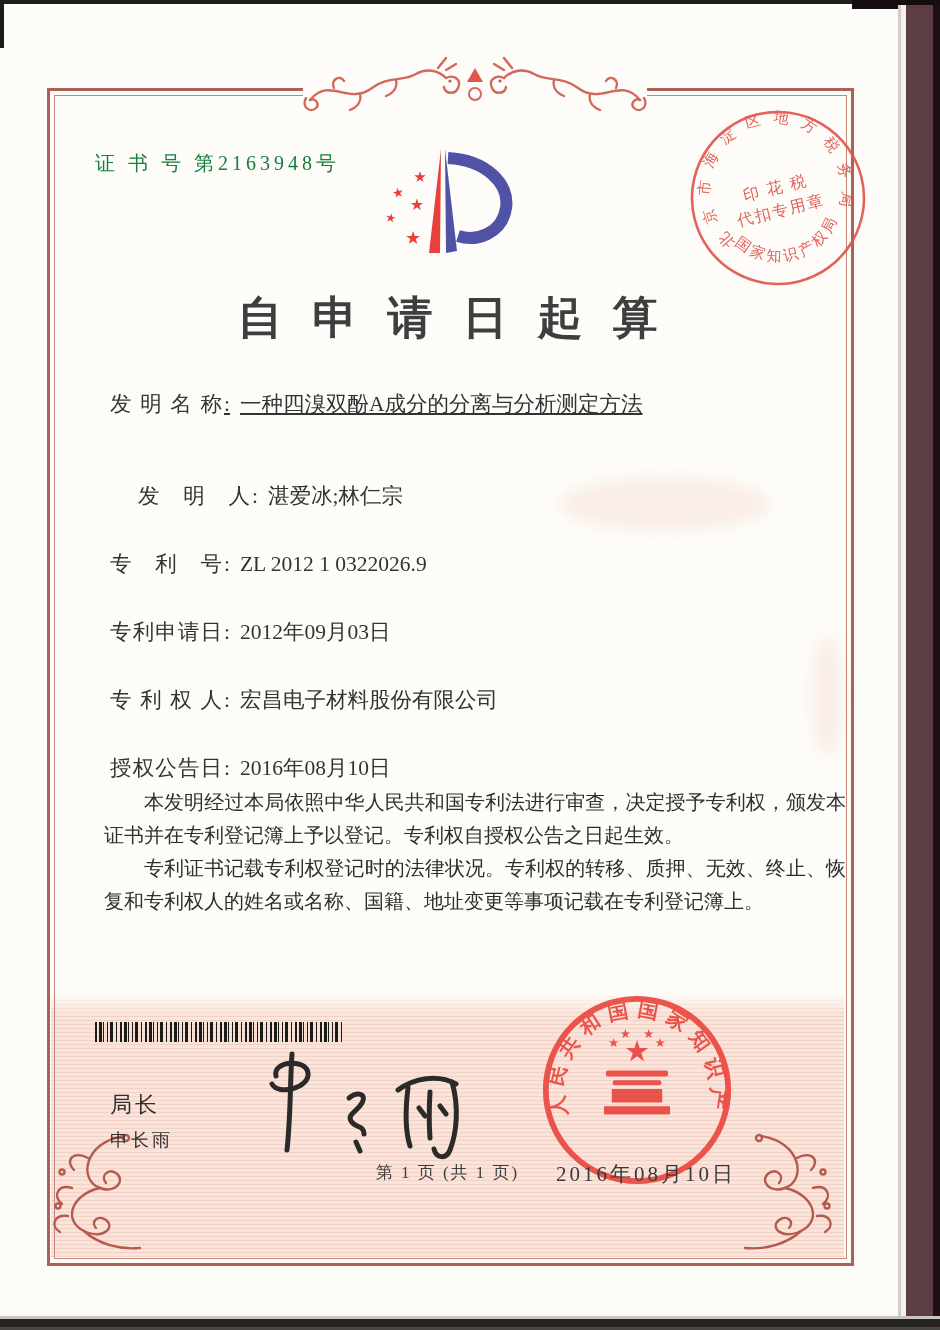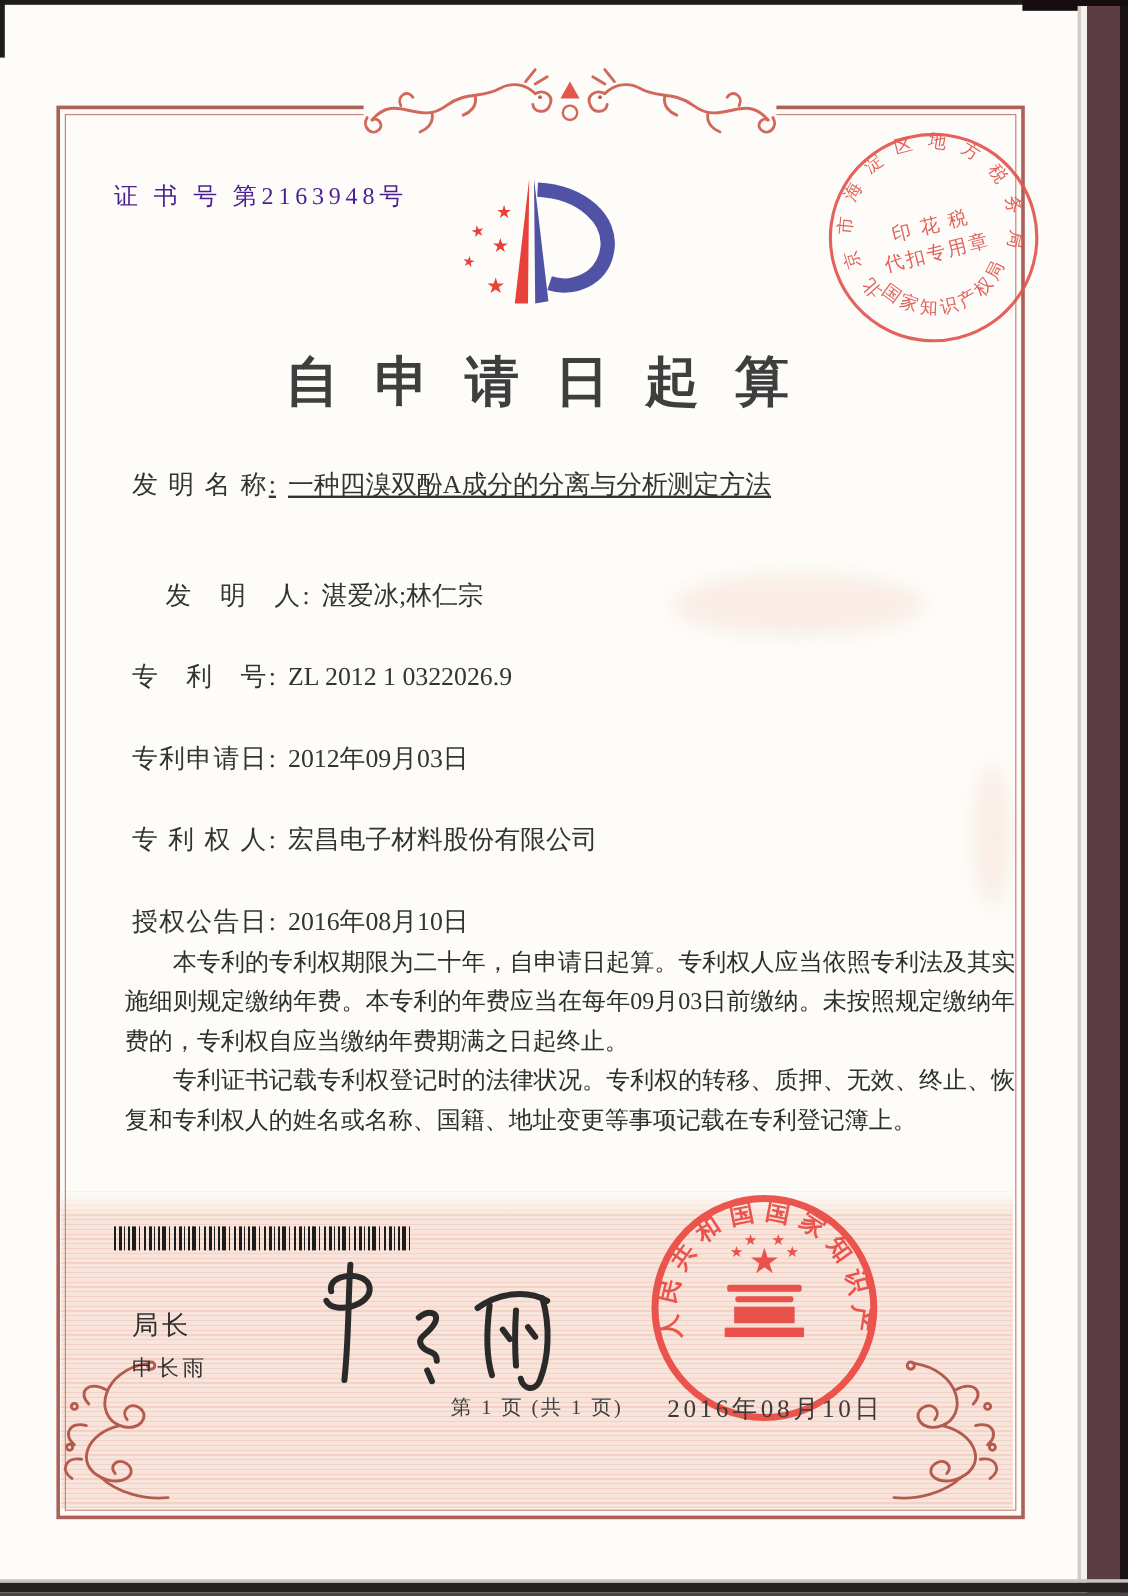--- a/index.html
+++ b/index.html
@@ -32,21 +32,21 @@
   
   .pink-band{left:51px;top:993px;width:793px;height:264px;z-index:0;
     background-image:
       linear-gradient(to bottom, rgba(253,252,248,1) 0, rgba(253,252,248,0) 22px),
       repeating-linear-gradient(to bottom,#f8e4da 0 3px,#f2d2c6 3px 4px);}
   .blob{background:rgba(244,214,204,0.4);filter:blur(7px);border-radius:50%;z-index:0;}
   .blob1{left:560px;top:478px;width:210px;height:52px;}
   .blob2{left:812px;top:636px;width:30px;height:120px;}
 
   
-  .cert-no{left:95px;top:150px;font-size:20px;letter-spacing:4px;color:#4c1d95;z-index:2;}
+  .cert-no{left:95px;top:150px;font-size:20px;letter-spacing:4px;color:#15803d;z-index:2;}
   .logo-svg{left:378px;top:146px;z-index:2;}
   .tax-stamp-svg{left:683px;top:103px;z-index:2;transform:rotate(-14deg);opacity:.92;}
   .doc-title{left:47px;top:288px;width:801px;text-align:center;font-size:45px;font-weight:600;
     letter-spacing:30px;text-indent:30px;color:#3e3e3e;z-index:2;}
 
   
   .field-row{position:absolute;left:110px;font-size:21.5px;color:#333;z-index:2;white-space:nowrap;}
   .field-label{display:inline-block;width:112px;text-align:justify;text-align-last:justify;}
   .field-colon{margin:0 10px 0 2px;}
   .r0{top:389px;text-decoration:underline;} .r1{top:481px;margin-left:28px;} .r2{top:549px;} .r3{top:617px;} .r4{top:685px;} .r5{top:753px;}
@@ -174,21 +174,21 @@
   <span class="field-label">专利申请日</span><span class="field-colon">:</span><span>2012年09月03日</span>
 </div>
 <div class="field-row r4">
   <span class="field-label">专利权人</span><span class="field-colon">:</span><span>宏昌电子材料股份有限公司</span>
 </div>
 <div class="field-row r5">
   <span class="field-label">授权公告日</span><span class="field-colon">:</span><span>2016年08月10日</span>
 </div>
 
 <div class="abs body-text">
-  <p>本专利的专利权期限为二十年，自申请日起算。专利权人应当依照专利法及其实施细则规定缴纳年费。本专利的年费应当在每年09月03日前缴纳。未按照规定缴纳年费的，专利权自应当缴纳年费期满之日起终止。</p>
+  <p>本发明经过本局依照中华人民共和国专利法进行审查，决定授予专利权，颁发本证书并在专利登记簿上予以登记。专利权自授权公告之日起生效。</p>
   <p>专利证书记载专利权登记时的法律状况。专利权的转移、质押、无效、终止、恢复和专利权人的姓名或名称、国籍、地址变更等事项记载在专利登记簿上。</p>
 </div>
 
 <div class="abs barcode"></div>
 
 <div class="abs signer-title">局长</div>
 <div class="abs signer-name">申长雨</div>
 
 <svg class="abs signature-svg" width="225" height="120" viewBox="0 0 225 120">
   <g stroke="#2a2a2a" stroke-width="5" fill="none" stroke-linecap="round" stroke-linejoin="round">

